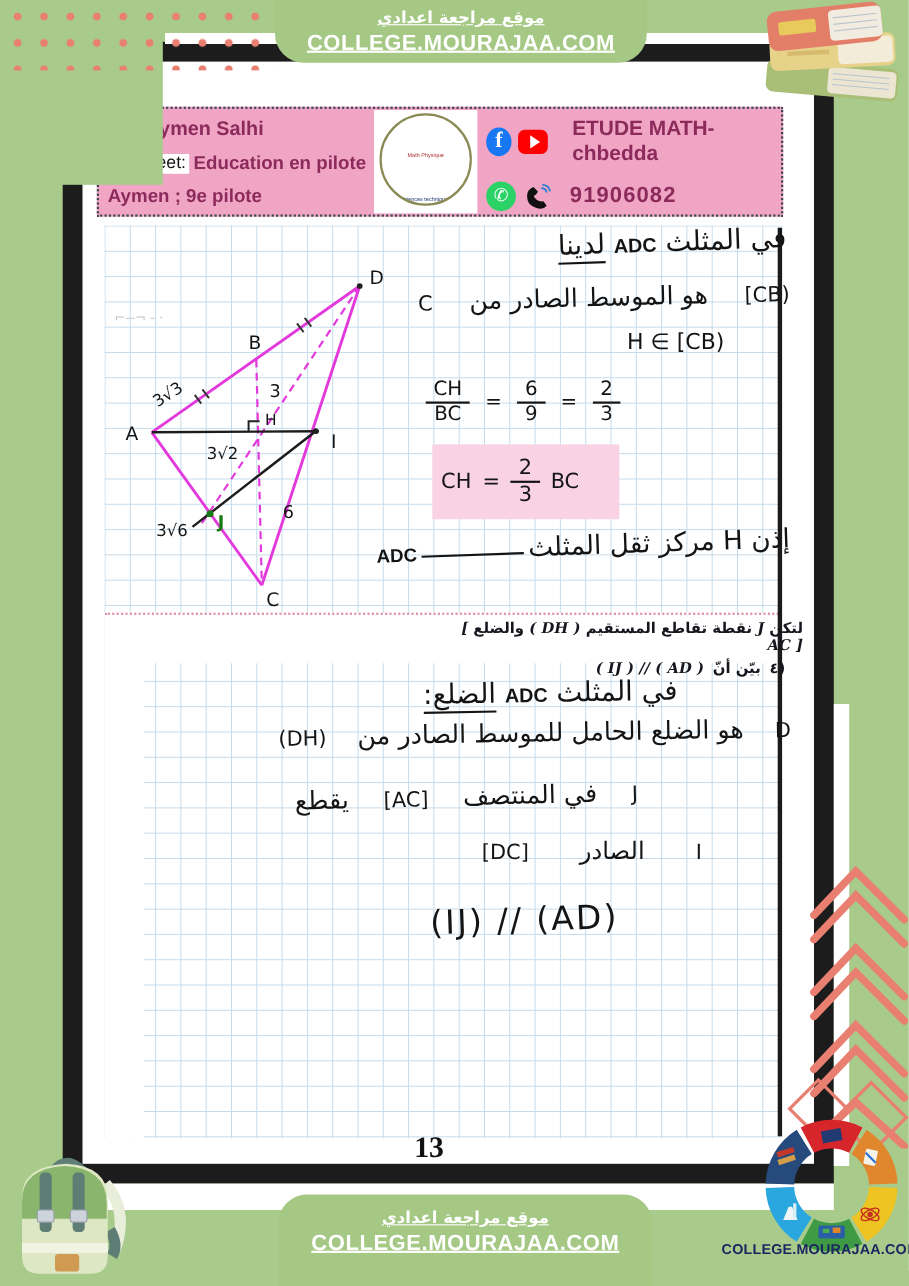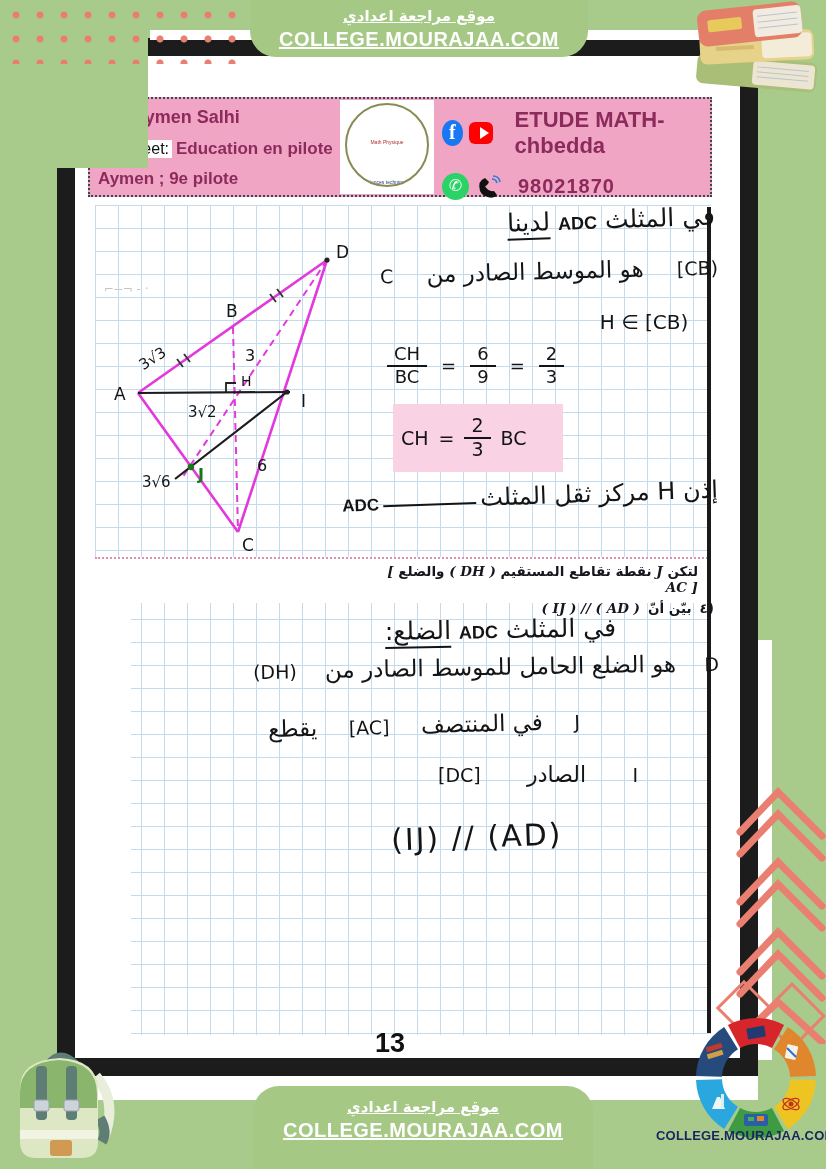--- a/index.html
+++ b/index.html
@@ -54,21 +54,21 @@
   .stamp .t1{color:#b03030}
   .card-right{position:absolute;left:352px;top:6px;width:264px;height:88px}
   .soc-row{display:flex;align-items:center;gap:6px;margin-top:2px}
   .fb{width:26px;height:26px;border-radius:50%;background:#1877f2;color:#fff;text-align:center;
       font-family:"Liberation Serif",serif;font-weight:bold;font-size:20px;line-height:25px}
   .yt{width:30px;height:22px;border-radius:6px;background:#f00;position:relative}
   .yt:before{content:"";position:absolute;left:11px;top:5px;border-left:9px solid #fff;
       border-top:6px solid rgba(0,0,0,0);border-bottom:6px solid rgba(0,0,0,0)}
   .wa{width:27px;height:27px;border-radius:50%;background:#2bd367;color:#fff;text-align:center;
       font-size:16px;line-height:26px}
-  .brand-lbl{font-size:22px;margin-left:16px}
+  .brand-lbl{font-size:19px;margin-left:16px}
   .phone-num{font-size:20px;margin-left:10px;letter-spacing:1px}
   .soc-row2{margin-top:14px}
 
   
   .grid{left:20px;top:149px;width:616px;height:830px;
     background-image:linear-gradient(to right,#c5dbeb 1px,rgba(0,0,0,0) 1px),
                      linear-gradient(to bottom,#c5dbeb 1px,rgba(0,0,0,0) 1px);
     background-size:23px 23px}
   .white-strip-mid{left:20px;top:501px;width:616px;height:46px;background:#fff;
                    border-top:2px dotted #e090a8;box-sizing:border-box}
@@ -77,49 +77,49 @@
 
   .hw{color:#141414}
   .rtl{direction:rtl}
   .uline{border-bottom:2px solid #141414;padding-bottom:1px}
   .lat{font-family:"Liberation Sans",sans-serif;font-weight:bold}
 
   .w1l1{left:325px;top:151px;width:315px;font-size:25px;text-align:right;transform:rotate(-2deg)}
   .w1l2{left:305px;top:202px;width:338px;display:flex;justify-content:space-between;
         align-items:baseline;transform:rotate(-1.5deg)}
   .w1l2 .mid{font-size:23px}
-  .w1l3{left:495px;top:254px;width:148px;font-size:20px;text-align:center}
+  .w1l3{left:495px;top:242px;width:148px;font-size:20px;text-align:left}
   .eqrow{left:312px;top:288px;width:270px;display:flex;align-items:center;gap:14px;font-size:18px}
   .frac{display:inline-flex;flex-direction:column;align-items:center;line-height:1.15}
   .frac .top{padding:0 7px;border-bottom:2px solid #141414}
   .hl-box{left:318px;top:348px;width:170px;height:68px;background:#f9d2e4;
           display:flex;align-items:center;gap:10px;padding-left:8px;box-sizing:border-box;font-size:19px}
   .w1l4{left:267px;top:426px;width:376px;display:flex;direction:rtl;align-items:flex-end;
         font-size:24px;transform:rotate(-2deg)}
   .w1l4 .stroke{flex:1;border-bottom:2.5px solid #141414;margin:0 4px 8px}
 
-  .pr1{left:297px;top:507px;width:326px;font-size:13.5px;font-weight:bold;color:#16161e;
+  .pr1{left:329px;top:507px;width:326px;font-size:13.5px;font-weight:bold;color:#16161e;
        text-align:right;direction:rtl}
   .pr1 .m{font-family:"DejaVu Serif",serif;font-style:italic}
   .pr2{left:428px;top:544px;width:211px;display:flex;direction:rtl;gap:8px;font-size:13.5px;
        font-weight:bold;color:#16161e;align-items:baseline}
   .pr2 .m{font-family:"DejaVu Serif",serif;font-style:italic}
 
   .w2l1{left:193px;top:560px;width:348px;font-size:25px;text-align:right;transform:rotate(-1deg)}
   .w2l2{left:178px;top:598px;width:466px;display:flex;justify-content:space-between;
         align-items:baseline;font-size:23px;transform:rotate(-1deg)}
   .w2l3{left:193px;top:656px;width:312px;display:flex;justify-content:space-between;
         align-items:baseline;font-size:23px;transform:rotate(-1.5deg)}
   .w2l4{left:363px;top:706px;width:200px;display:flex;justify-content:space-between;
         align-items:baseline;font-size:22px}
   .w2l5{left:316px;top:762px;width:250px;font-size:30px;letter-spacing:2px;transform:rotate(-2deg)}
   .mathhand{font-size:19px}
 
   .pagenum{left:270px;top:972px;width:90px;text-align:center;font-size:27px;font-weight:bold;
-           font-family:Liberation Sans, sans-serif;color:#111}
+           font-family:Liberation Serif, serif;color:#111}
 
   
   .diamond{border:3px solid #e87f70;transform:rotate(45deg)}
   .d1{left:724px;top:988px;width:34px;height:34px}
   .d2{left:768px;top:992px;width:42px;height:42px}
   .brand-text{left:656px;top:1128px;width:170px;text-align:center;font-family:"Liberation Sans",sans-serif;
               font-weight:bold;font-size:13px;color:#1b2560;letter-spacing:.2px}
 </style>
 </head>
 <body>
@@ -151,21 +151,21 @@
           <span class="fb">f</span>
           <span class="yt"></span>
           <span class="brand-lbl maroon">ETUDE MATH-chbedda</span>
         </div>
         <div class="soc-row soc-row2">
           <span class="wa">✆</span>
           <svg width="27" height="27" viewBox="0 0 27 27">
             <path d="M5 18 Q2 8 10 5 L14 9 Q12 13 10 13 Q13 19 19 18 L22 22 Q18 27 10 23 Q6 21 5 18Z" fill="#111"></path>
             <path d="M17 6 Q21 6 22 10 M18 3 Q24 3 25 9" stroke="#2a7fd4" stroke-width="1.6" fill="none"></path>
           </svg>
-          <span class="phone-num maroon">98021870</span>
+          <span class="phone-num maroon">91906082</span>
         </div>
       </div>
     </div>
 
     <div class="abs grid"></div>
     <div class="abs white-strip-mid"></div>
     <div class="abs white-col-left"></div>
     <div class="abs sheet-edge"></div>
 
     <svg class="abs" style="left:15px;top:169px" width="300" height="340" viewBox="0 0 300 340">

